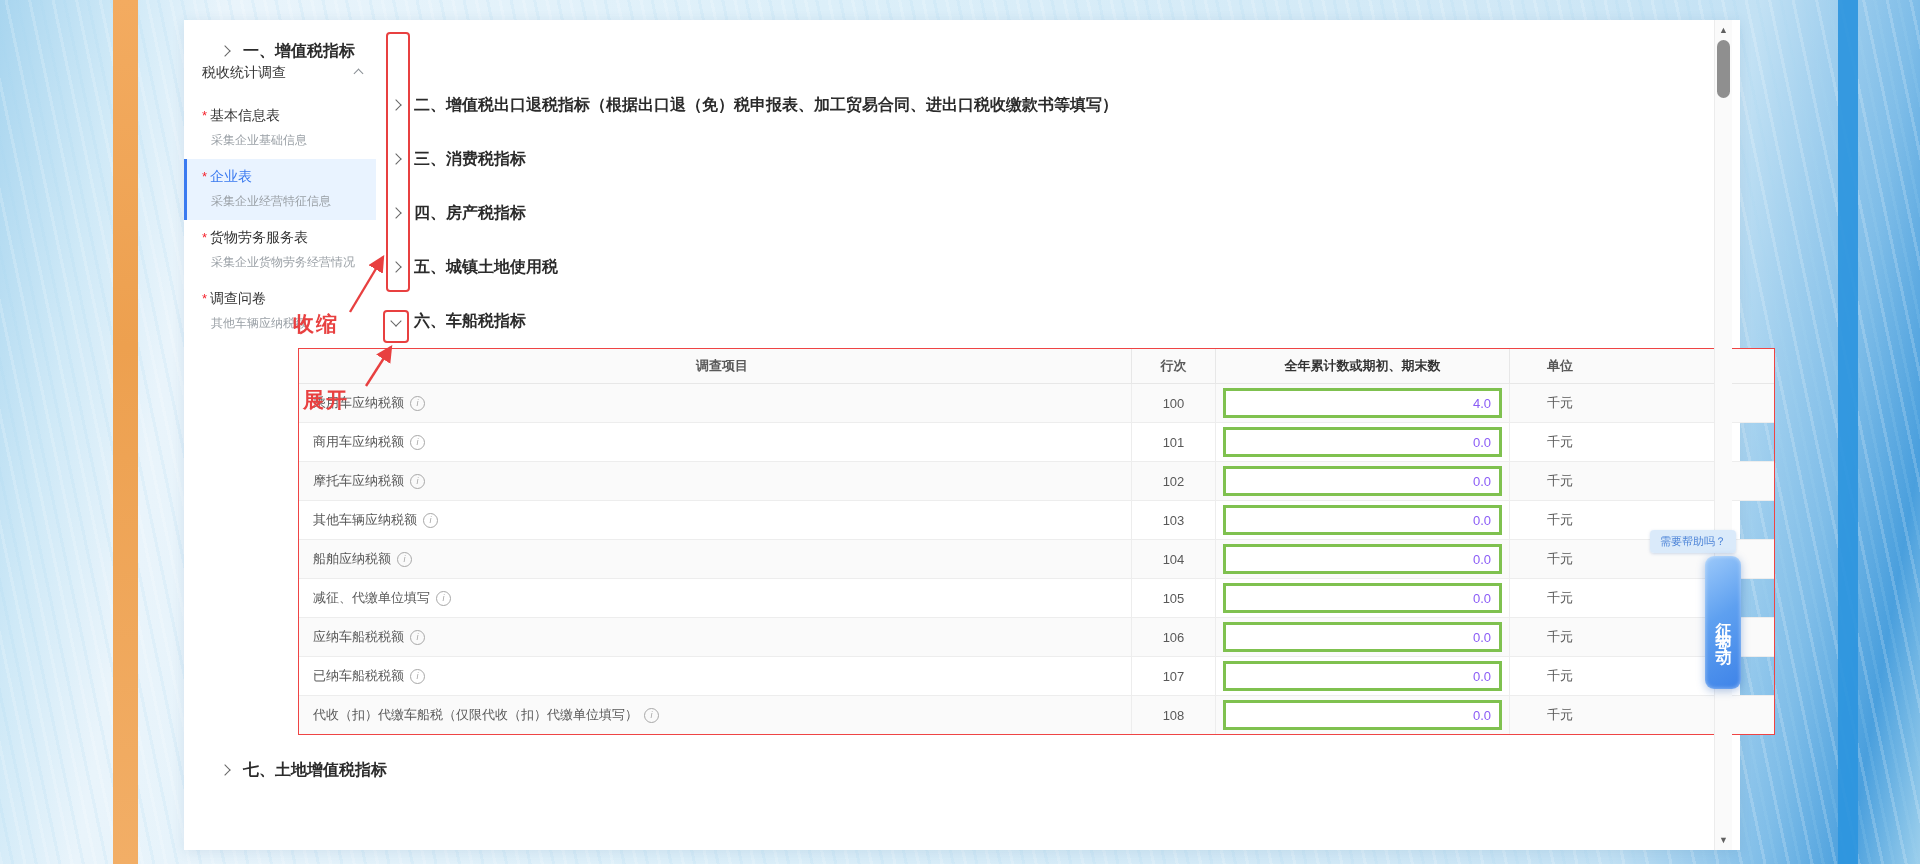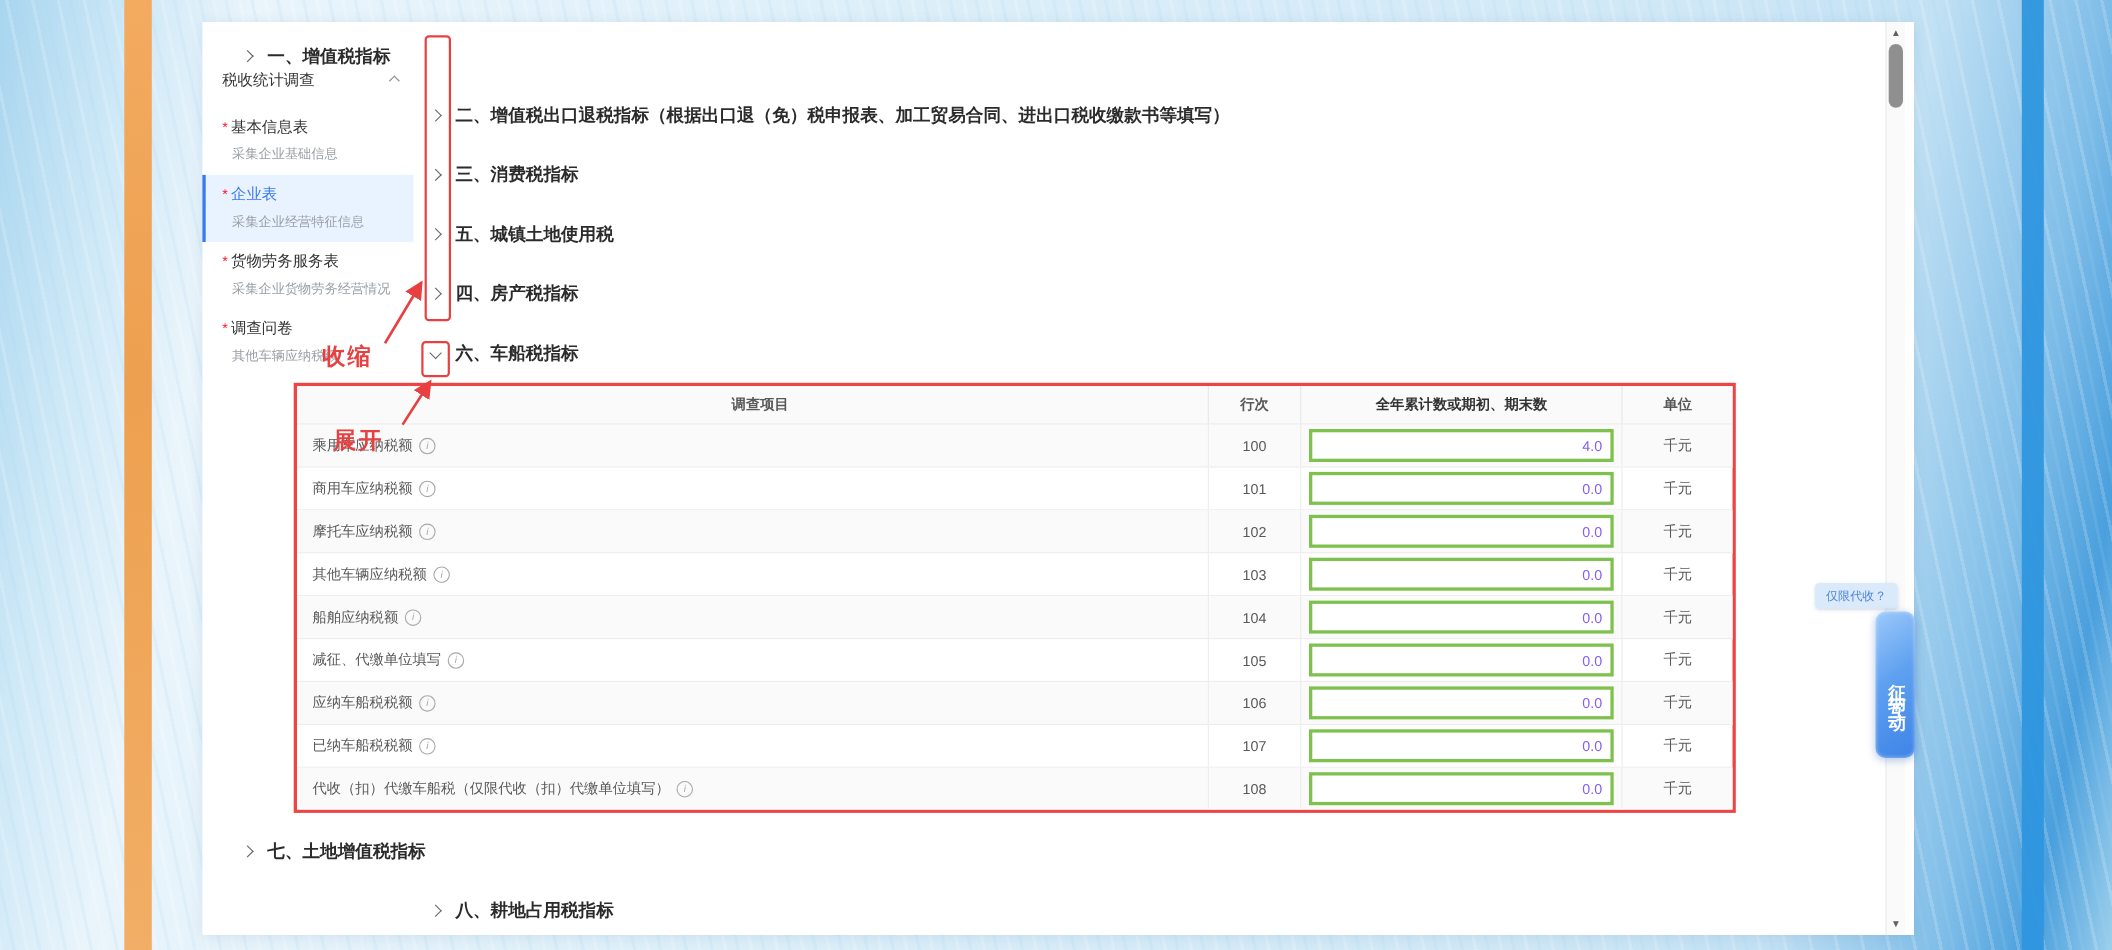--- a/index.html
+++ b/index.html
@@ -37,21 +37,21 @@
 
   
   .content{position:absolute;left:0;top:0;right:46px;bottom:0;}
   .sec-row{height:54px;display:flex;align-items:center;padding-left:203px;cursor:pointer;}
   .sec-row:first-child{margin-top:4px;padding-left:32px;}
   .sec-chev-box{width:18px;display:flex;justify-content:center;}
   .sec-title{margin-left:9px;font-size:16px;font-weight:700;color:#2b2b2b;white-space:nowrap;}
   .after-gap{margin-top:8px;}
 
   
-  .tbl{margin-left:83px;width:1311px;border:3px solid #ef4444;box-sizing:border-box;font-size:13px;}
+  .tbl{margin-left:114px;width:1477px;border:1px solid #ef4444;box-sizing:border-box;font-size:13px;}
   .thead{display:flex;height:34px;background:#fafafa;border-bottom:1px solid #e7e7e7;}
   .th{display:flex;align-items:center;justify-content:center;font-weight:700;color:#333;box-sizing:border-box;}
   .tr{display:flex;height:38px;border-bottom:1px solid #ededed;}
   .tr:last-child{border-bottom:none;}
   .tr:nth-child(odd){background:#fafafa;}
   .td{display:flex;align-items:center;box-sizing:border-box;}
   .c-item{width:833px;padding-left:14px;border-right:1px solid #ededed;color:#595959;}
   .c-line{width:84px;justify-content:center;border-right:1px solid #ededed;color:#595959;}
   .c-val{width:294px;border-right:1px solid #ededed;}
   .c-unit{width:100px;justify-content:center;color:#595959;}
@@ -137,27 +137,27 @@
         <div class="sec-row">
           <span class="sec-chev-box">
             <span class="chev right"></span>
           </span>
           <span class="sec-title">三、消费税指标</span>
         </div>
         <div class="sec-row">
           <span class="sec-chev-box">
             <span class="chev right"></span>
           </span>
+          <span class="sec-title">四、房产税指标</span>
+        </div>
+        <div class="sec-row">
+          <span class="sec-chev-box">
+            <span class="chev right"></span>
+          </span>
           <span class="sec-title">五、城镇土地使用税</span>
-        </div>
-        <div class="sec-row">
-          <span class="sec-chev-box">
-            <span class="chev right"></span>
-          </span>
-          <span class="sec-title">四、房产税指标</span>
         </div>
         <div class="sec-row">
           <span class="sec-chev-box">
             <span class="chev down"></span>
           </span>
           <span class="sec-title">六、车船税指标</span>
         </div>
       </div>
 
     <div class="tbl">
@@ -277,26 +277,20 @@
   </div>
 </div>
     </div>
 
     <div id="secs-after" class="after-gap">
         <div class="sec-row">
           <span class="sec-chev-box">
             <span class="chev right"></span>
           </span>
           <span class="sec-title">七、土地增值税指标</span>
-        </div>
-        <div class="sec-row">
-          <span class="sec-chev-box">
-            <span class="chev right"></span>
-          </span>
-          <span class="sec-title">八、耕地占用税指标</span>
         </div>
       </div>
   </main>
 
   <div class="vscroll">
     <div class="sb-arrow sb-up">▲</div>
     <div class="sb-thumb"></div>
     <div class="sb-arrow sb-down">▼</div>
   </div>
 </div>
@@ -308,16 +302,16 @@
 <svg class="anno-svg">
   <defs>
     <marker id="arr" markerWidth="9" markerHeight="9" refX="6" refY="3.5" orient="auto">
       <path d="M0,0 L7,3.5 L0,7 z" fill="#e84040"></path>
     </marker>
   </defs>
   <line x1="350" y1="312" x2="383" y2="257" stroke="#e84040" stroke-width="2.4" marker-end="url(#arr)"></line>
   <line x1="366" y1="386" x2="391" y2="347" stroke="#e84040" stroke-width="2.4" marker-end="url(#arr)"></line>
 </svg>
 
-<div class="help-tip">仅限代收？</div>
+<div class="help-tip">需要帮助吗？</div>
 <div class="side-btn">
   <span>征纳互动</span>
 </div>
 
 </body></html>

